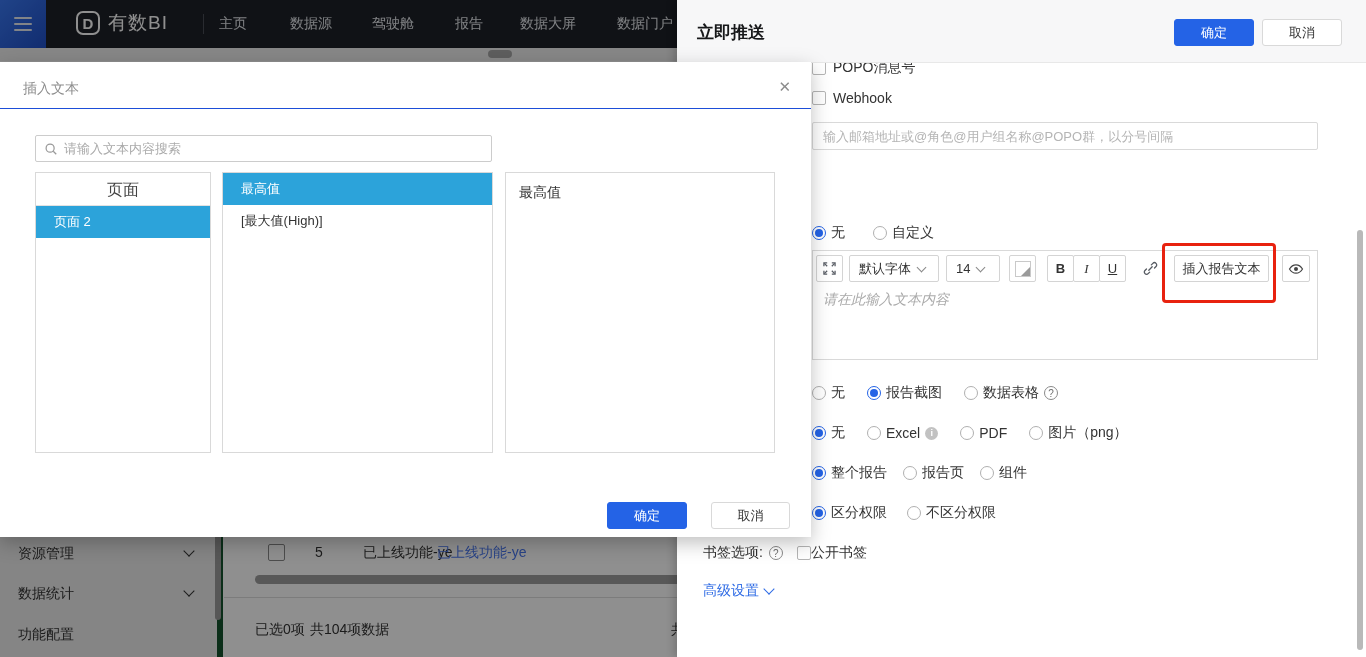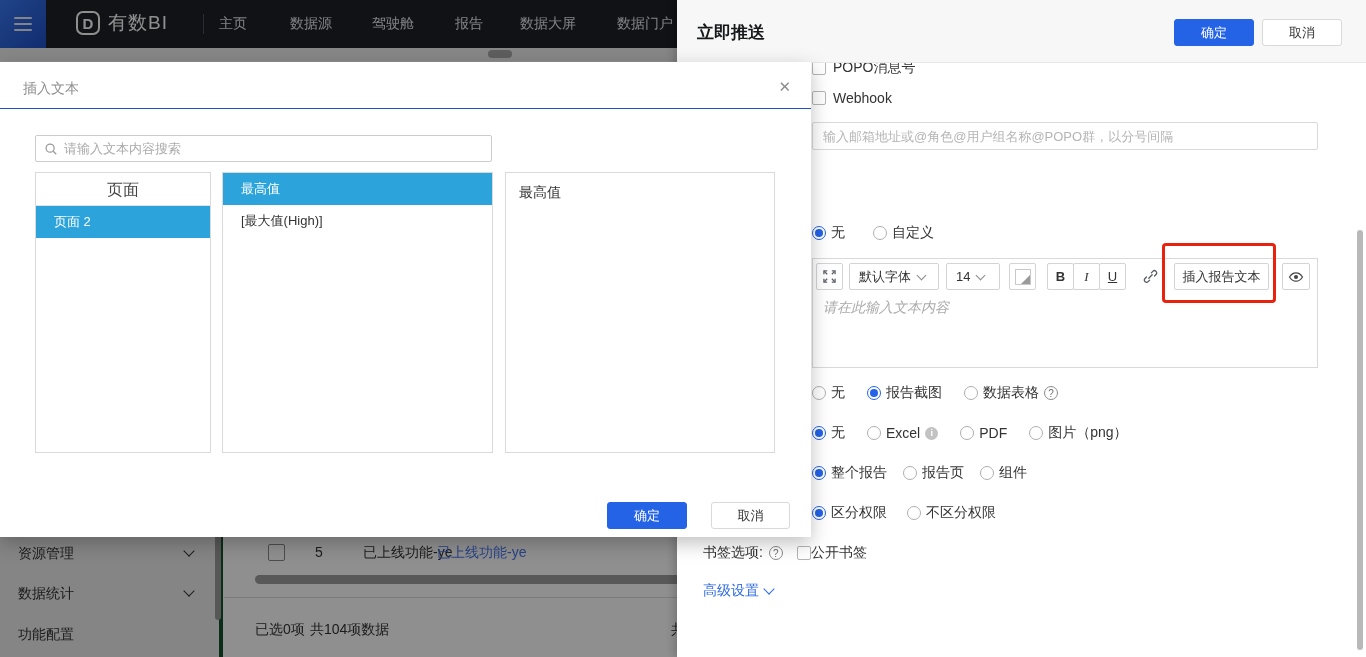--- a/index.html
+++ b/index.html
@@ -17,21 +17,21 @@
   .brand { position:absolute; left:76px; top:10px; display:flex; align-items:center; gap:8px; color:#fff; }
   .brand .logo-d { width:24px; height:24px; border:2.5px solid #fff; border-radius:7px;
                    font-weight:bold; font-size:15px; display:flex; align-items:center; justify-content:center; }
   .brand .brand-txt { font-size:19px; letter-spacing:1px; color:#fff; }
   .nav-sep { position:absolute; left:203px; top:14px; width:1px; height:20px; background:#4a4e57; }
   .nav-item { position:absolute; top:15px; font-size:14px; color:#e3e6ea; white-space:nowrap; }
   .hstrip { position:absolute; left:0; top:48px; width:677px; height:13px; background:#f1f1f1; }
   .hstrip .thumb { position:absolute; left:488px; top:2px; width:24px; height:8px; background:#a8a8a8; border-radius:4px; }
 
   .bg-lower { position:absolute; left:0; top:537px; width:677px; height:120px; background:#fff; }
-  .bg-sidebar { position:absolute; left:0; top:0; width:223px; height:120px; background:#ededed; border-right:4px solid #14532d; }
+  .bg-sidebar { position:absolute; left:0; top:0; width:223px; height:120px; background:#ededed; border-right:6px solid #14532d; }
   .side-item { position:absolute; left:18px; font-size:14px; color:#333; white-space:nowrap; }
   .chev { position:absolute; width:8px; height:8px; border-right:1.5px solid #333; border-bottom:1.5px solid #333;
           transform:rotate(45deg); }
   .side-vscroll { position:absolute; left:215px; top:0px; width:6px; height:83px; background:#9b9b9b; border-radius:0 0 3px 3px; }
   .bg-row { position:absolute; left:224px; top:0; width:453px; height:120px; background:#fff; }
   .bg-cb { position:absolute; left:44px; top:7px; width:17px; height:17px; border:1px solid #8a8a8a; border-radius:2px; background:#fff; }
   .bg-rownum { position:absolute; left:91px; top:7px; font-size:14px; color:#333; }
   .bg-rowname { position:absolute; left:139px; top:7px; font-size:14px; color:#333; }
   .bg-rowlink { position:absolute; left:213px; top:7px; font-size:14px; color:#4a78f0; }
   .bg-hscroll2 { position:absolute; left:31px; top:38px; width:430px; height:9px; background:#9e9e9e; border-radius:5px 0 0 5px; }
@@ -64,21 +64,21 @@
   .radiorow { position:absolute; display:flex; align-items:center; font-size:14px; color:#333; }
   .ropt { display:flex; align-items:center; gap:5px; white-space:nowrap; }
   .radio { width:14px; height:14px; border:1px solid #b0b0b0; border-radius:50%; background:#fff; position:relative; flex:none; }
   .radio.sel { border-color:#2463e6; }
   .radio.sel::after { content:""; position:absolute; left:2px; top:2px; width:8px; height:8px; border-radius:50%; background:#2463e6; }
   .qicon { width:14px; height:14px; border:1px solid #8a8a8a; border-radius:50%; color:#6d6d6d; font-size:10px;
            display:inline-flex; align-items:center; justify-content:center; flex:none; }
   .iicon { width:13px; height:13px; border-radius:50%; background:#c2c2c2; color:#fff; font-size:9px; font-weight:bold;
            display:inline-flex; align-items:center; justify-content:center; flex:none; }
 
-  .editor { position:absolute; left:135px; top:258px; width:506px; height:110px; border:1px solid #d9d9d9; background:#fff; }
+  .editor { position:absolute; left:135px; top:250px; width:506px; height:110px; border:1px solid #d9d9d9; background:#fff; }
   .tbx { position:absolute; top:4px; height:27px; border:1px solid #d4d4d4; background:#fff; display:flex;
          align-items:center; justify-content:center; font-size:13px; color:#333; border-radius:2px; }
   .selchev { width:7px; height:7px; border-right:1.2px solid #888; border-bottom:1.2px solid #888;
              transform:rotate(45deg); margin-left:7px; margin-top:-3px; }
   .swatch { width:16px; height:16px; border:1px solid #c9c9c9; position:relative; background:#fff; }
   .swatch::after { content:""; position:absolute; right:0; bottom:0; width:0; height:0;
                    border-left:9px solid transparent; border-bottom:9px solid #9a9a9a; }
   .bld { font-weight:bold; } .itl { font-style:italic; font-family:"Liberation Serif",serif; } .und { text-decoration:underline; }
   .editor-ph { position:absolute; left:10px; top:40px; font-size:14px; font-style:italic; color:#aaa; }
   .red-rect { position:absolute; left:485px; top:243px; width:114px; height:60px; border:3px solid #e8220f;

